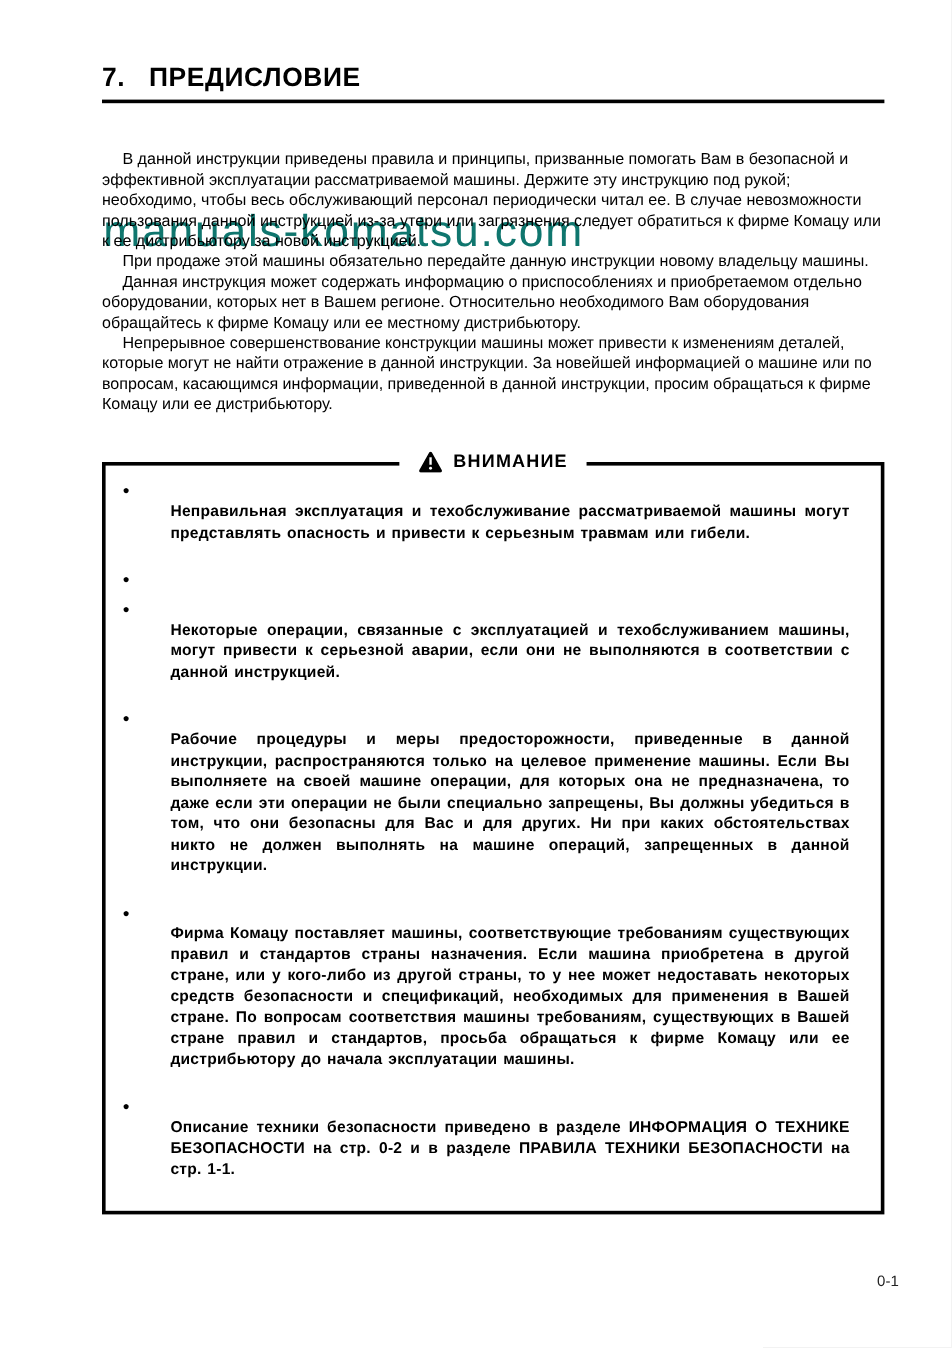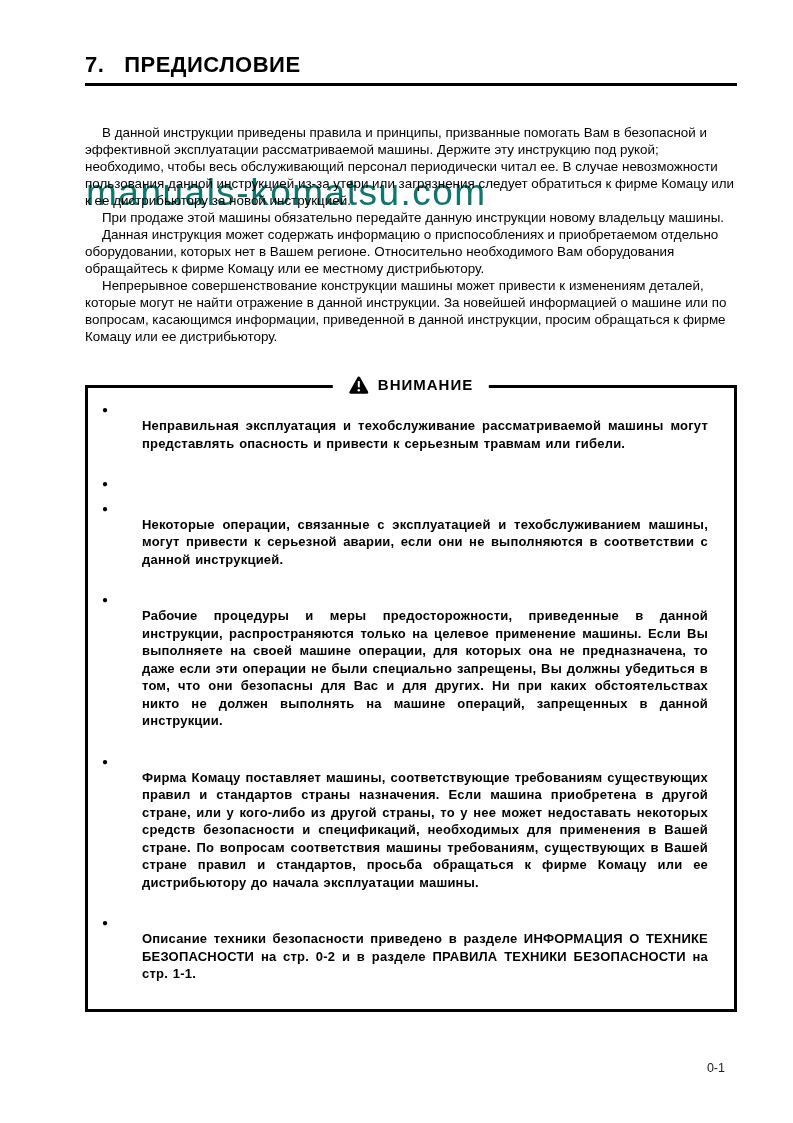--- a/index.html
+++ b/index.html
@@ -84,21 +84,21 @@
   .bullet .bullet-body {
     flex: 1;
     text-align: justify;
     letter-spacing: 0.2px;
     word-spacing: 1px;
   }
   .bullet .bullet-body p { margin: 16px; }
   .page-num {
     position: absolute;
     top: 1061px;
-    right: 68px;
+    right: 44px;
     font-size: 12.5px;
     color: #222;
     z-index: 2;
   }
 </style>
 </head>
 <body>
 
 <div class="page">
 

